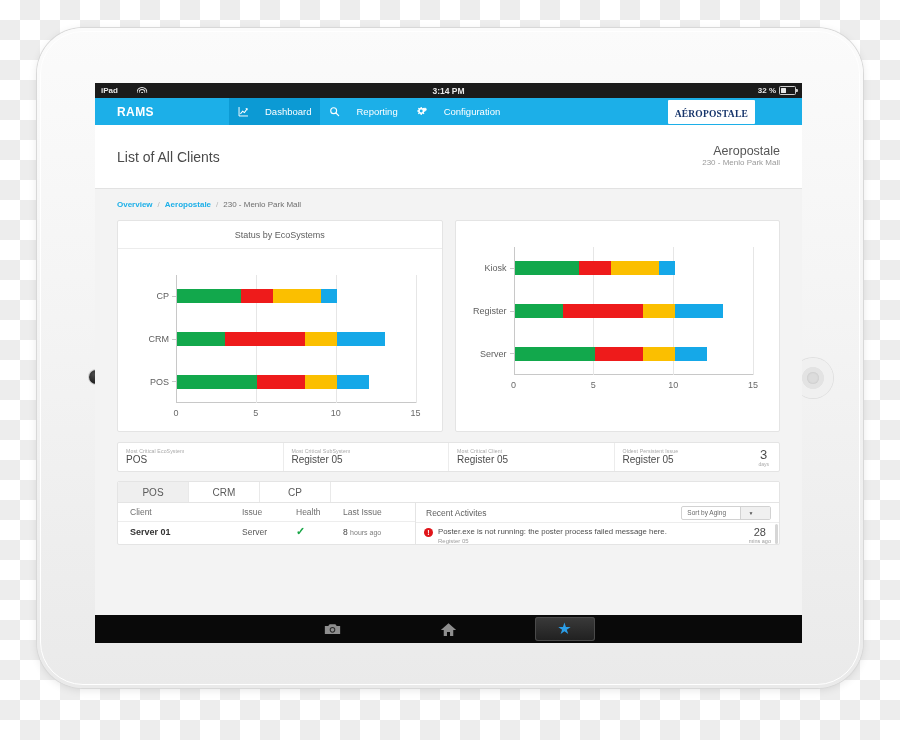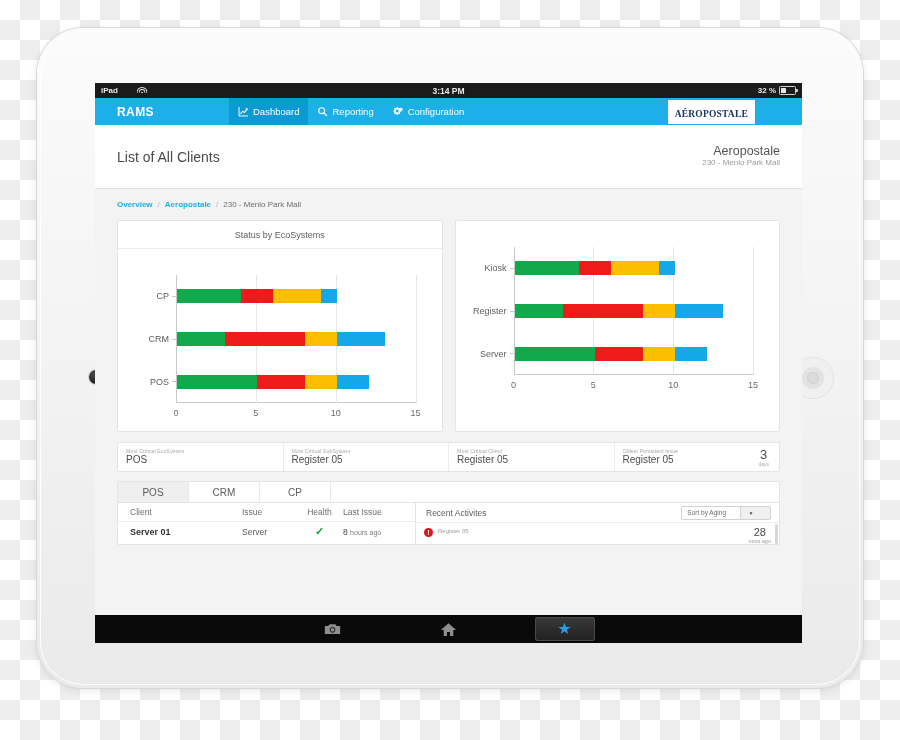--- a/index.html
+++ b/index.html
@@ -62,21 +62,21 @@
   .wifi i:nth-child(2){width:5px;height:2.5px;top:2px;}
   .wifi i:nth-child(3){width:1.8px;height:1.8px;top:4.6px;border-radius:50%;background:#e8e8e8;border:none;}
   .battery{display:inline-block;width:15px;height:7.5px;border:1px solid #cfcfcf;border-radius:1.5px;position:relative;}
   .battery::after{content:"";position:absolute;right:-3px;top:2px;width:1.6px;height:3px;background:#cfcfcf;border-radius:0 1px 1px 0;}
   .battery i{position:absolute;left:1px;top:1px;bottom:1px;width:5px;background:#e8e8e8;border-radius:.5px;}
 
   
   #app-nav{height:27px;background:#1CAFE8;display:flex;align-items:stretch;color:#fff;}
   #brand{width:112px;display:flex;align-items:center;padding-left:22px;
          font-weight:bold;font-size:12px;letter-spacing:.4px;}
-  .nav-item{display:flex;align-items:center;gap:4px;padding:0 9px;font-size:9.5px;
+  .nav-item{display:flex;align-items:center;gap:16px;padding:0 9px;font-size:9.5px;
             color:#ffffff;cursor:pointer;}
   .nav-item.active{background:#0C9AD4;}
   #logo-box{
     margin-left:auto;align-self:center;margin-right:47px;background:#fff;
     padding:3px 7px;border-radius:1px;
   }
   #logo-box span{font-family:"Liberation Serif",serif;font-weight:bold;font-size:9.5px;
                  color:#17356B;letter-spacing:.2px;white-space:nowrap;}
 
   
@@ -135,21 +135,21 @@
   #tab-filler{flex:1;}
 
   #panel-body{display:flex;flex:1;}
   #tbl{width:297px;border-right:1px solid #e4e4e4;display:flex;flex-direction:column;}
   .tr{display:flex;align-items:center;height:19px;padding:0 0 0 12px;box-sizing:border-box;}
   .tr.head{border-bottom:1px solid #ededed;}
   .th{font-size:8.5px;color:#6e6e6e;}
   .td{font-size:8.5px;color:#555;}
   .c-client{width:112px;}
   .c-type{width:54px;}
-  .c-health{width:47px;text-align:center;}
+  .c-health{width:47px;text-align:left;}
   .c-last{width:70px;}
   .td.c-client{font-weight:bold;font-size:9px;color:#333;}
   .check{color:#18A646;font-size:11px;font-weight:bold;}
   .ago-num{color:#444;}
   .ago-unit{font-size:7px;color:#7c7c7c;}
 
   #activity{flex:1;display:flex;flex-direction:column;position:relative;}
   .act-head{height:19px;display:flex;align-items:center;padding:0 8px 0 10px;
             border-bottom:1px solid #ededed;}
   .act-title{font-size:8.5px;color:#5e5e5e;}
@@ -419,20 +419,21 @@
           <div class="act-head">
             <div class="act-title">Recent Activites</div>
             <div class="sortbox">
               <span>Sort by Aging</span>
               <span class="caret">▼</span>
             </div>
           </div>
           <div class="act-item">
             <div class="err-ico">!</div>
             <div class="act-text">
+              <div class="act-msg">Poster.exe is not running: the poster process failed message here.</div>
               <div class="act-sub">Register 05</div>
             </div>
             <div class="act-age">
               <div class="n">28</div>
               <div class="u">mins ago</div>
             </div>
           </div>
           <div id="act-scroll"></div>
         </div>
 

